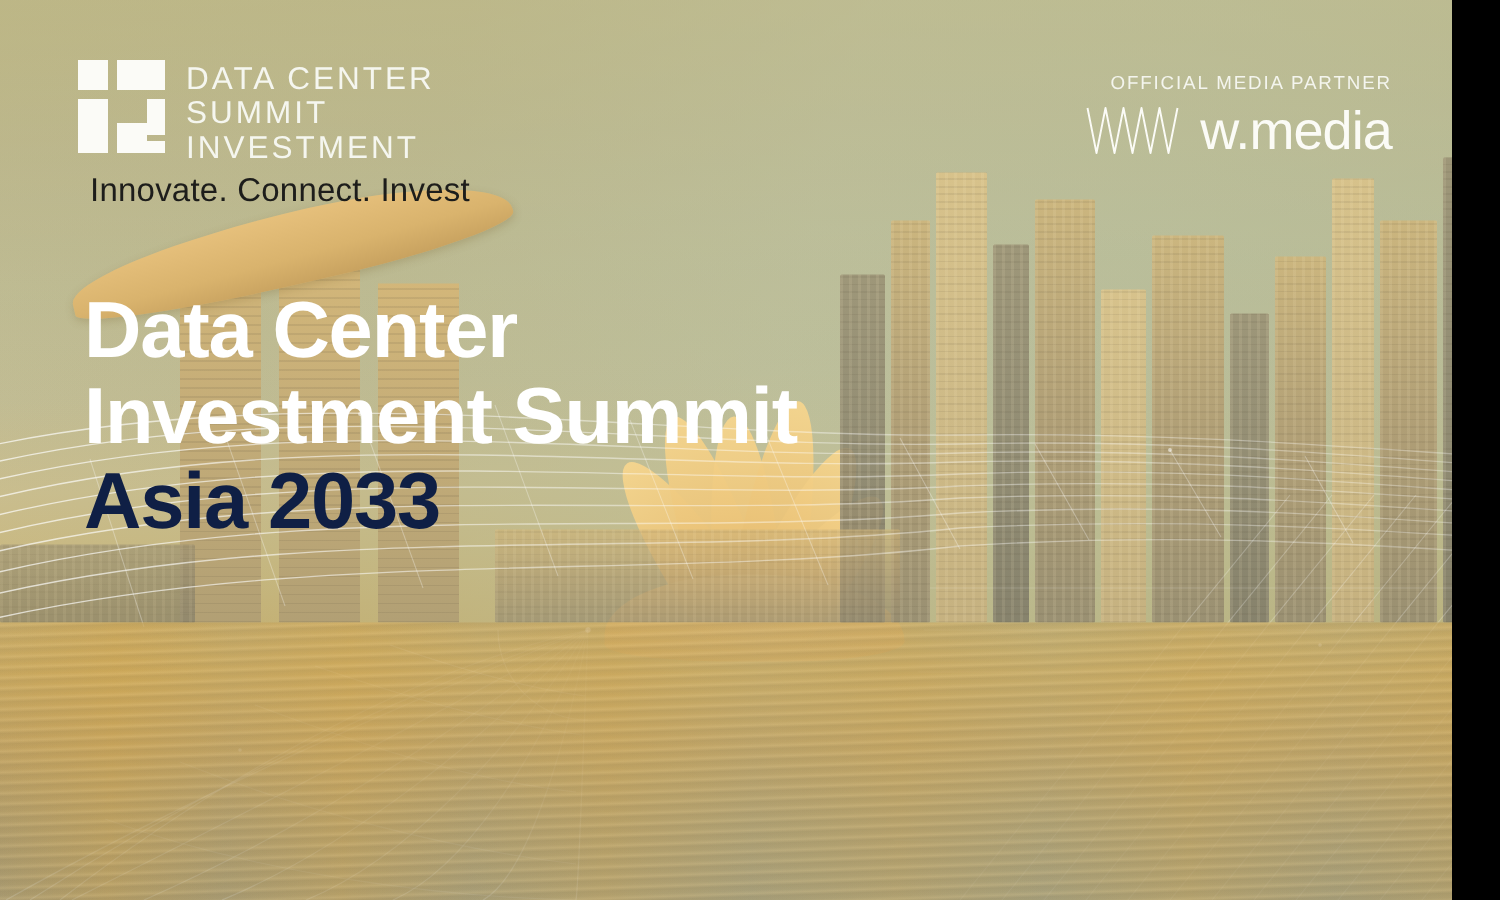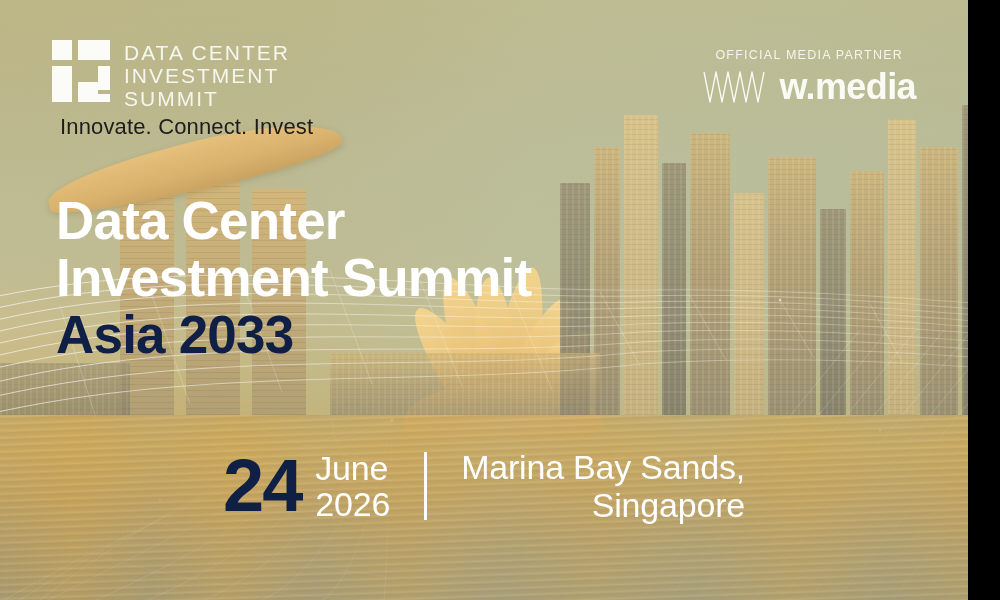--- a/index.html
+++ b/index.html
@@ -178,38 +178,38 @@
     position:absolute; left:60px; top:114px;
     color:#1d1d1b;
     font-size:22px;
     letter-spacing:0.15px;
     font-weight:400;
     white-space:nowrap;
   }
 
   
   .partner {
-    position:absolute; right:52px; top:48px;
-    text-align:center;
+    position:absolute; right:40px; top:48px;
+    text-align:right;
   }
   .partner-label {
     color:#f4f5ee;
     font-size:12.5px;
     letter-spacing:1.25px;
     font-weight:400;
     margin-bottom:7px;
   }
   .partner-row {
     display:flex; align-items:center; justify-content:flex-end; gap:13px;
   }
   .zigzag { width:64px; height:34px; flex:0 0 auto; }
   .partner-name {
     color:#fbfbf6;
     font-size:36px;
-    font-weight:700;
+    font-weight:400;
     letter-spacing:-0.6px;
     line-height:1;
   }
 
   
   .headline {
     position:absolute; left:56px; top:192px;
   }
   .headline .hl {
     display:block;
@@ -416,50 +416,36 @@
     <div class="logo-mark">
       <i class="lm-tl"></i>
         <i class="lm-tr"></i>
         <i class="lm-ml"></i>
       <i class="lm-mr"></i>
         <i class="lm-bm"></i>
         <i class="lm-br"></i>
     </div>
     <div class="logo-words">
       <span class="ln">DATA CENTER</span>
+      <span class="ln">SUMMIT</span>
       <span class="ln">INVESTMENT</span>
-      <span class="ln">SUMMIT</span>
     </div>
   </div>
   <div class="tagline">Innovate. Connect. Invest</div>
 
   <div class="partner">
     <div class="partner-label">OFFICIAL MEDIA PARTNER</div>
     <div class="partner-row">
       <svg class="zigzag" viewBox="0 0 64 34" aria-hidden="true">
         <polyline points="2,2 8,32 14,2 20,32 26,2 32,32 38,2 44,32 50,2 56,32 62,2" fill="none" stroke="#fbfbf6" stroke-width="1.3" stroke-linejoin="round"></polyline>
       </svg>
       <div class="partner-name">w.media</div>
     </div>
   </div>
 
   <div class="headline">
     <span class="hl">Data Center</span>
     <span class="hl">Investment Summit</span>
     <span class="hl navy">Asia 2033</span>
   </div>
 
-  <div class="footer">
-    <div class="date-group">
-      <div class="day">24</div>
-      <div class="month-year">
-        <span>June</span>
-        <span>2026</span>
-      </div>
-    </div>
-    <div class="vdivider"></div>
-    <div class="venue">
-      <span>Marina Bay Sands,</span>
-      <span>Singapore</span>
-    </div>
-  </div>
 
 </div>
 
 </body></html>

